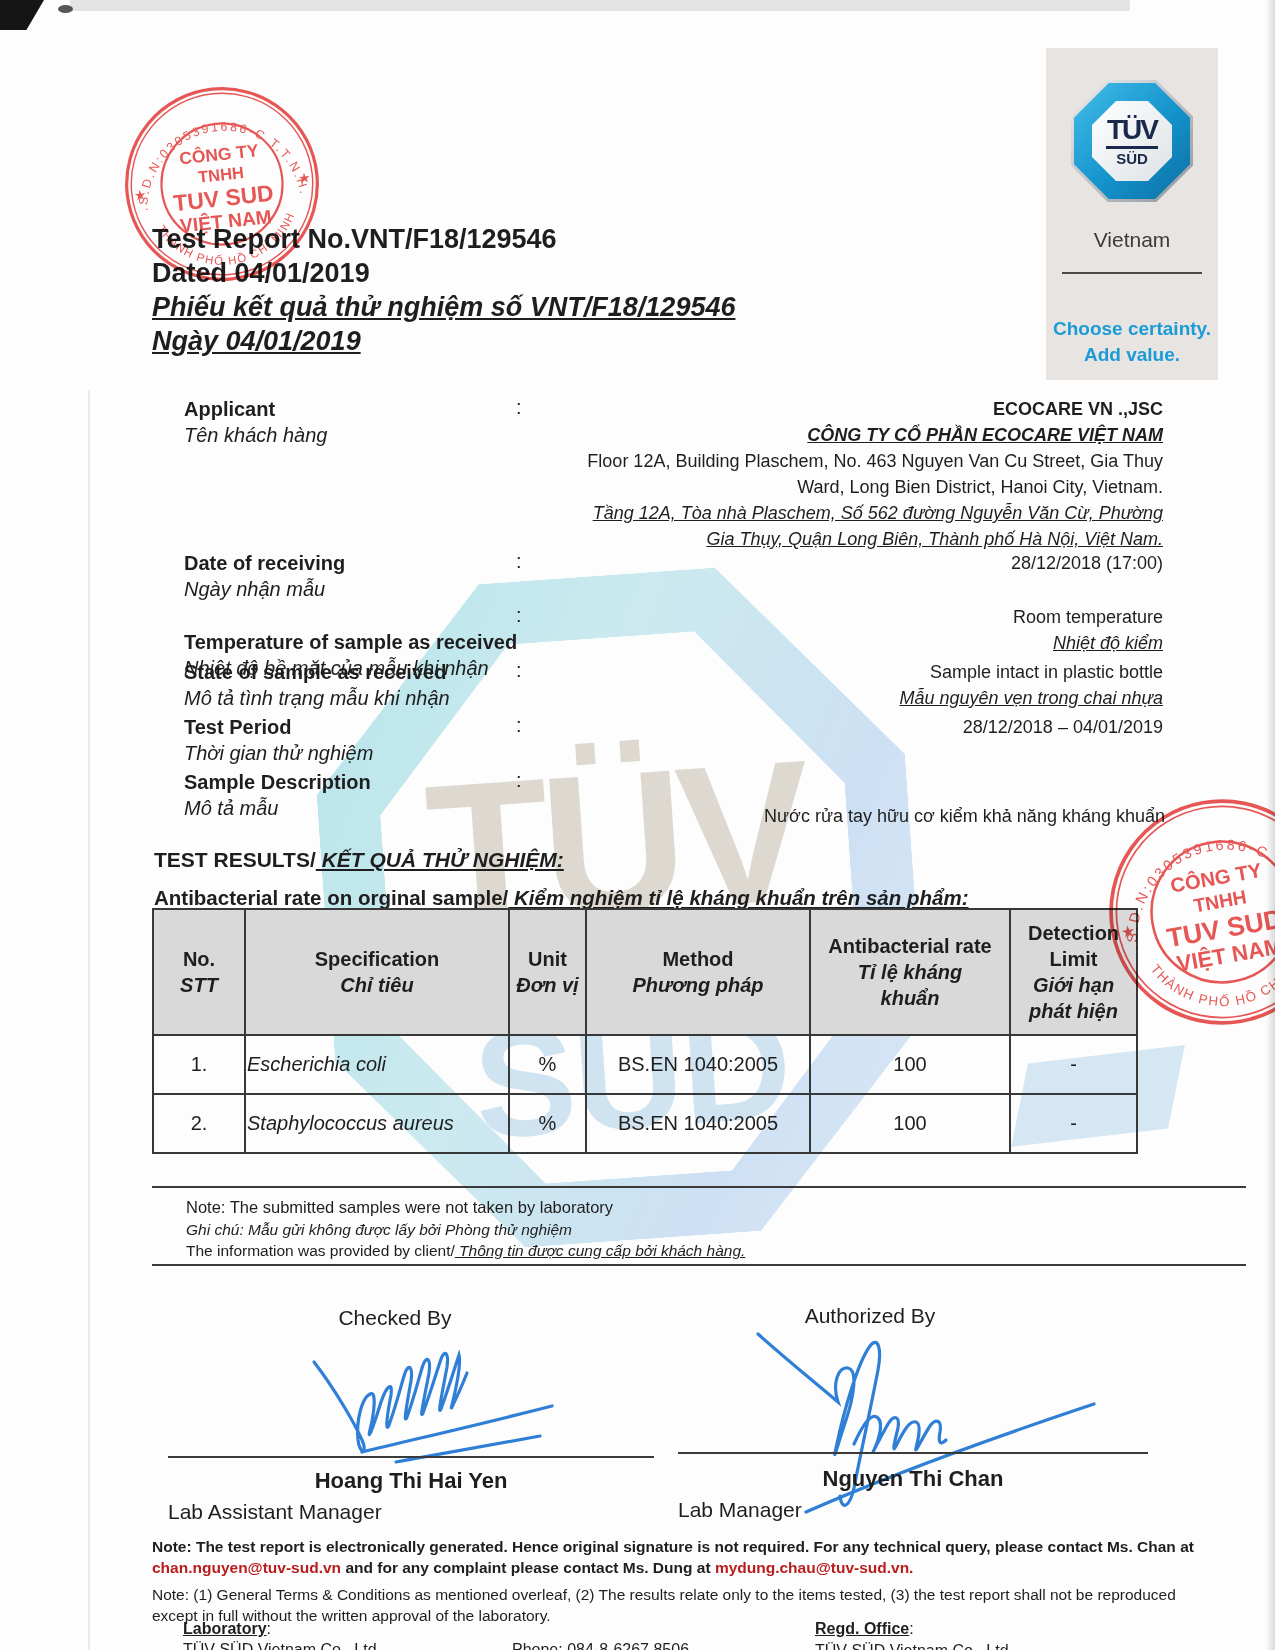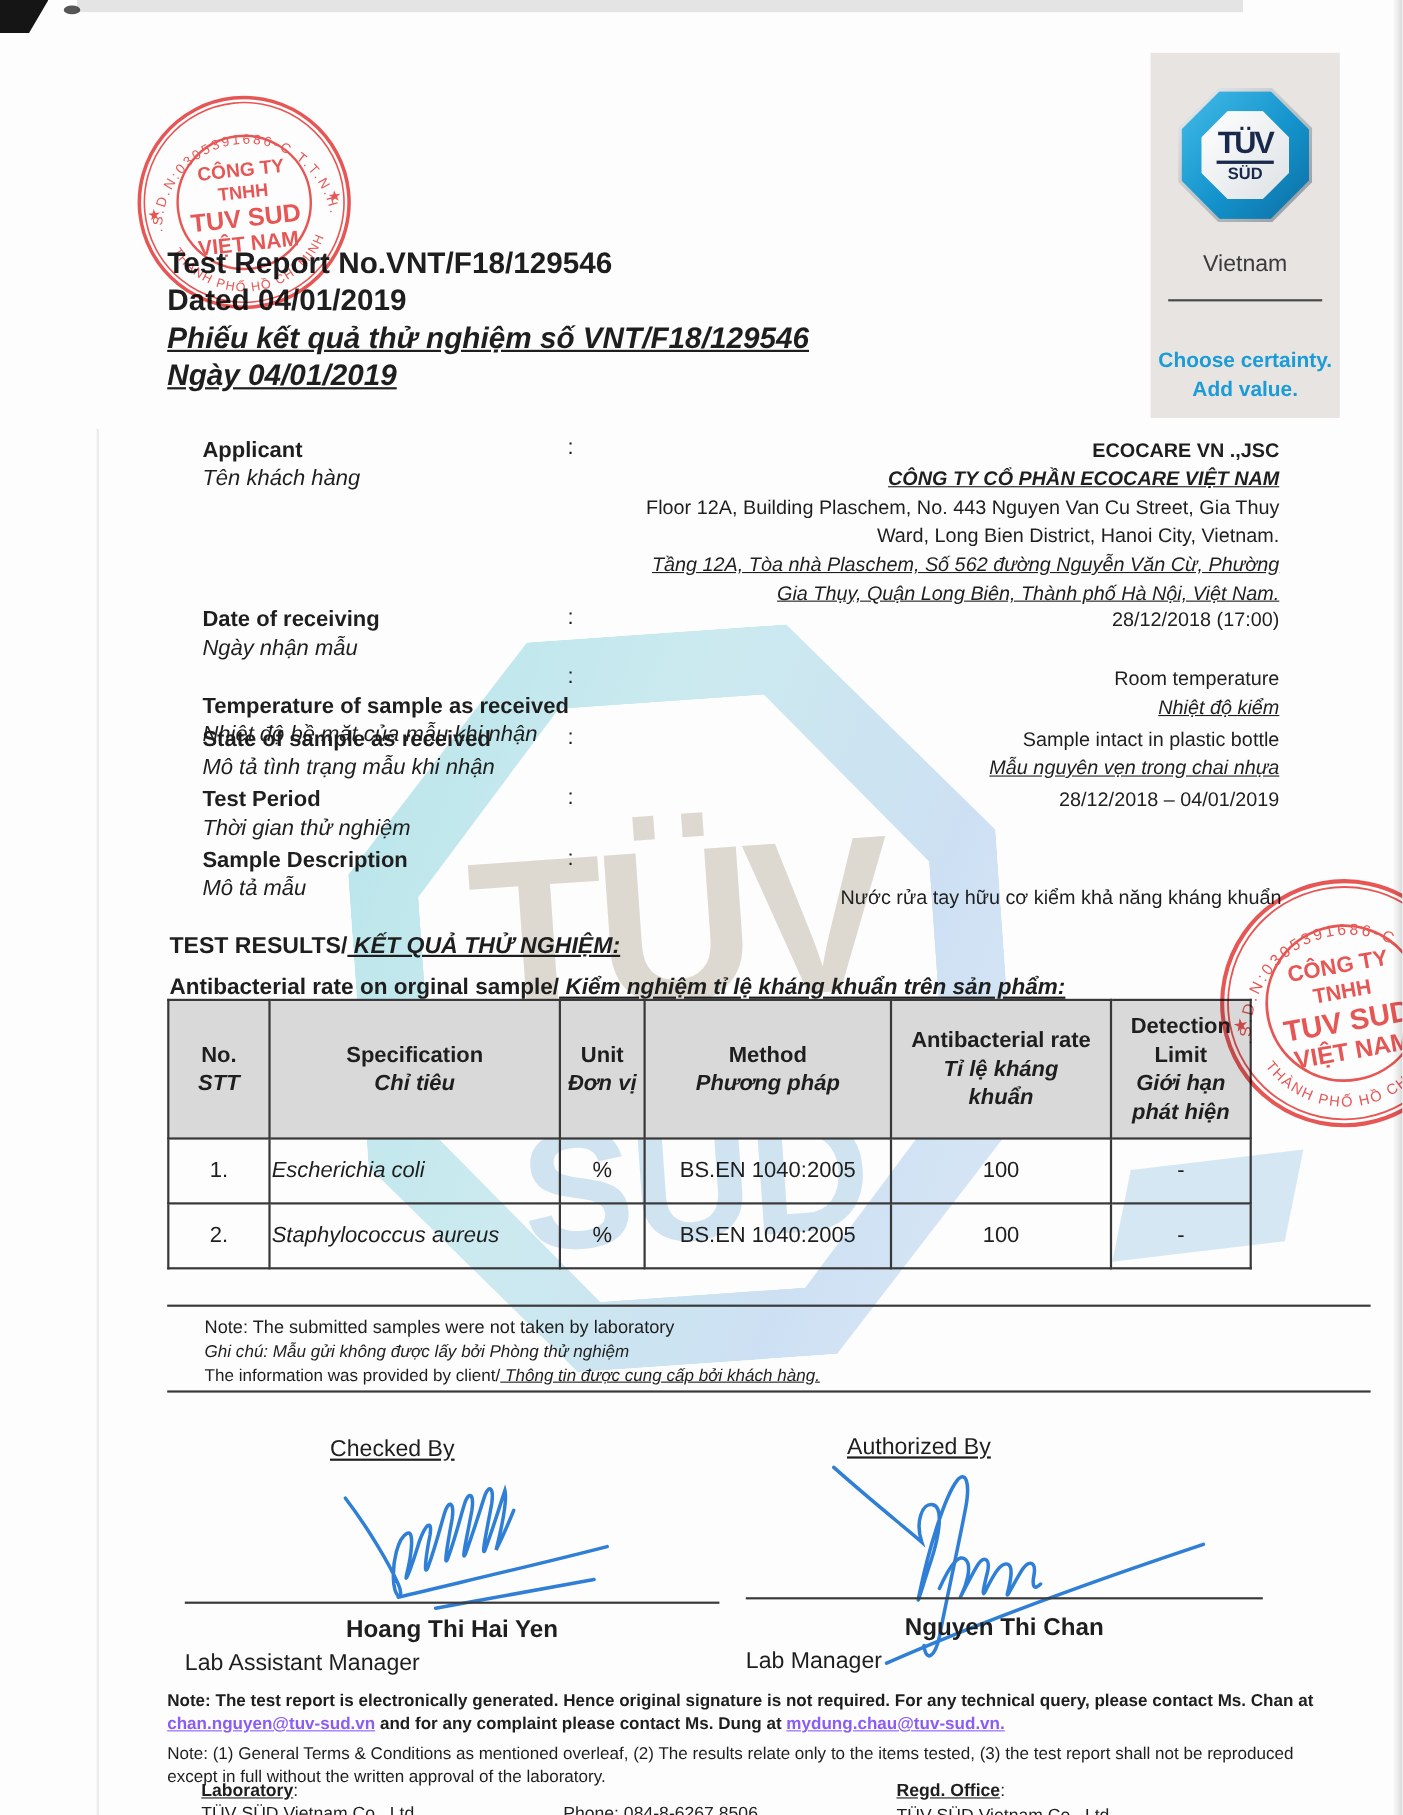--- a/index.html
+++ b/index.html
@@ -60,28 +60,28 @@
   .tbl th .vi{font-style:italic;}
   .tbl td{height:55px;text-align:center;background:transparent;}
   .tbl td.spec{text-align:left;font-style:italic;}
   .narrow{display:block;max-width:112px;margin:0 auto;}
   
   .rule{z-index:2;background:#3a3a3a;}
   .note1{left:186px;top:1198px;z-index:2;font-size:16.5px;}
   .note2{left:186px;top:1221px;z-index:2;font-size:15.5px;font-style:italic;}
   .note3{left:186px;top:1242px;z-index:2;font-size:15.5px;}
   
-  .sig-head{z-index:2;font-size:21px;text-decoration:underline;}
+  .sig-head{z-index:2;font-size:21px;text-align:center;}
   .sig-svg{z-index:2;}
   .sig-name{z-index:2;font-size:22px;font-weight:bold;text-align:center;}
   .sig-title{z-index:2;font-size:21px;text-align:left;}
   
   .fnote1{left:152px;top:1536px;z-index:2;width:1078px;font-size:15.5px;font-weight:bold;line-height:21px;}
   .fnote2{left:152px;top:1584px;z-index:2;width:1062px;font-size:15.5px;line-height:21px;}
-  .lnk{color:#8b5cf6;text-decoration:underline;cursor:pointer;}
+  .lnk{color:#b91c1c;cursor:pointer;}
   .flab{font-size:16px;z-index:2;}
   .u{text-decoration:underline;font-weight:bold;}
   .stx{fill:#e5403e;font-family:"Liberation Sans","DejaVu Sans",sans-serif;}
 </style>
 </head>
 <body>
 
 <div class="page">
 
   <div class="abs scan-top"></div>
@@ -156,21 +156,21 @@
   </div>
 
   <div class="f-label" style="top:396px;">
     <span>Applicant</span>
     <span class="f-sub">Tên khách hàng</span>
   </div>
   <div class="f-colon" style="top:396px;">:</div>
   <div class="f-value" style="top:396px;">
     <span style="display:block" class="b">ECOCARE VN .,JSC</span>
     <span style="display:block" class="b i">CÔNG TY CỔ PHẦN ECOCARE VIỆT NAM</span>
-    <span style="display:block">Floor 12A, Building Plaschem, No. 443 Nguyen Van Cu Street, Gia Thuy</span>
+    <span style="display:block">Floor 12A, Building Plaschem, No. 463 Nguyen Van Cu Street, Gia Thuy</span>
     <span style="display:block">Ward, Long Bien District, Hanoi City, Vietnam.</span>
     <span style="display:block" class="i">Tầng 12A, Tòa nhà Plaschem, Số 562 đường Nguyễn Văn Cừ, Phường</span>
     <span style="display:block" class="i">Gia Thụy, Quận Long Biên, Thành phố Hà Nội, Việt Nam.</span>
   </div>
 
   <div class="f-label" style="top:550px;">
     <span>Date of receiving</span>
     <span class="f-sub">Ngày nhận mẫu</span>
   </div>
   <div class="f-colon" style="top:550px;">:</div>

